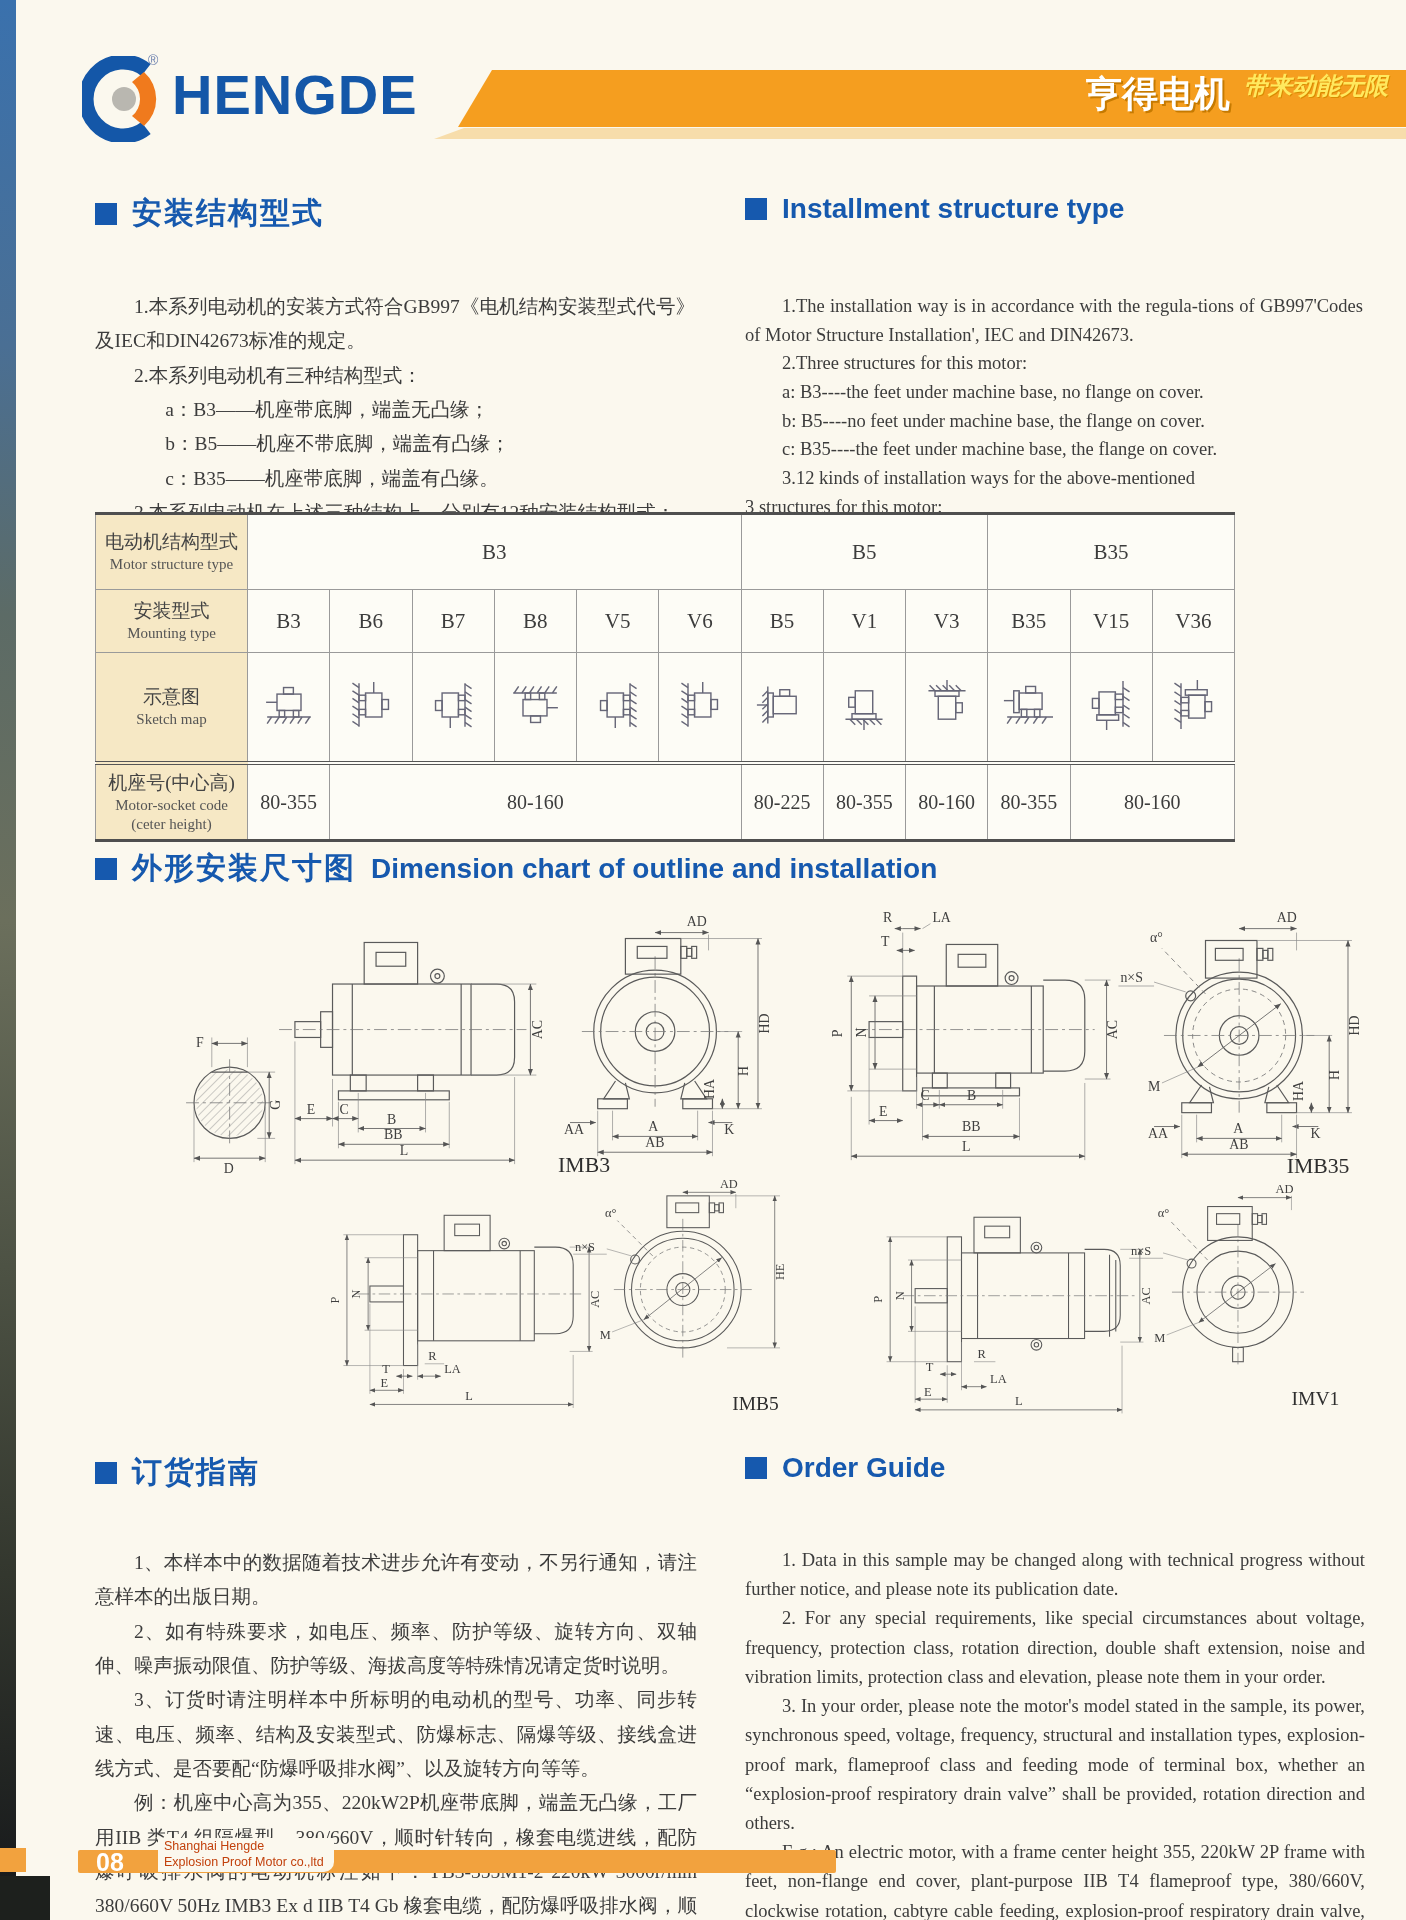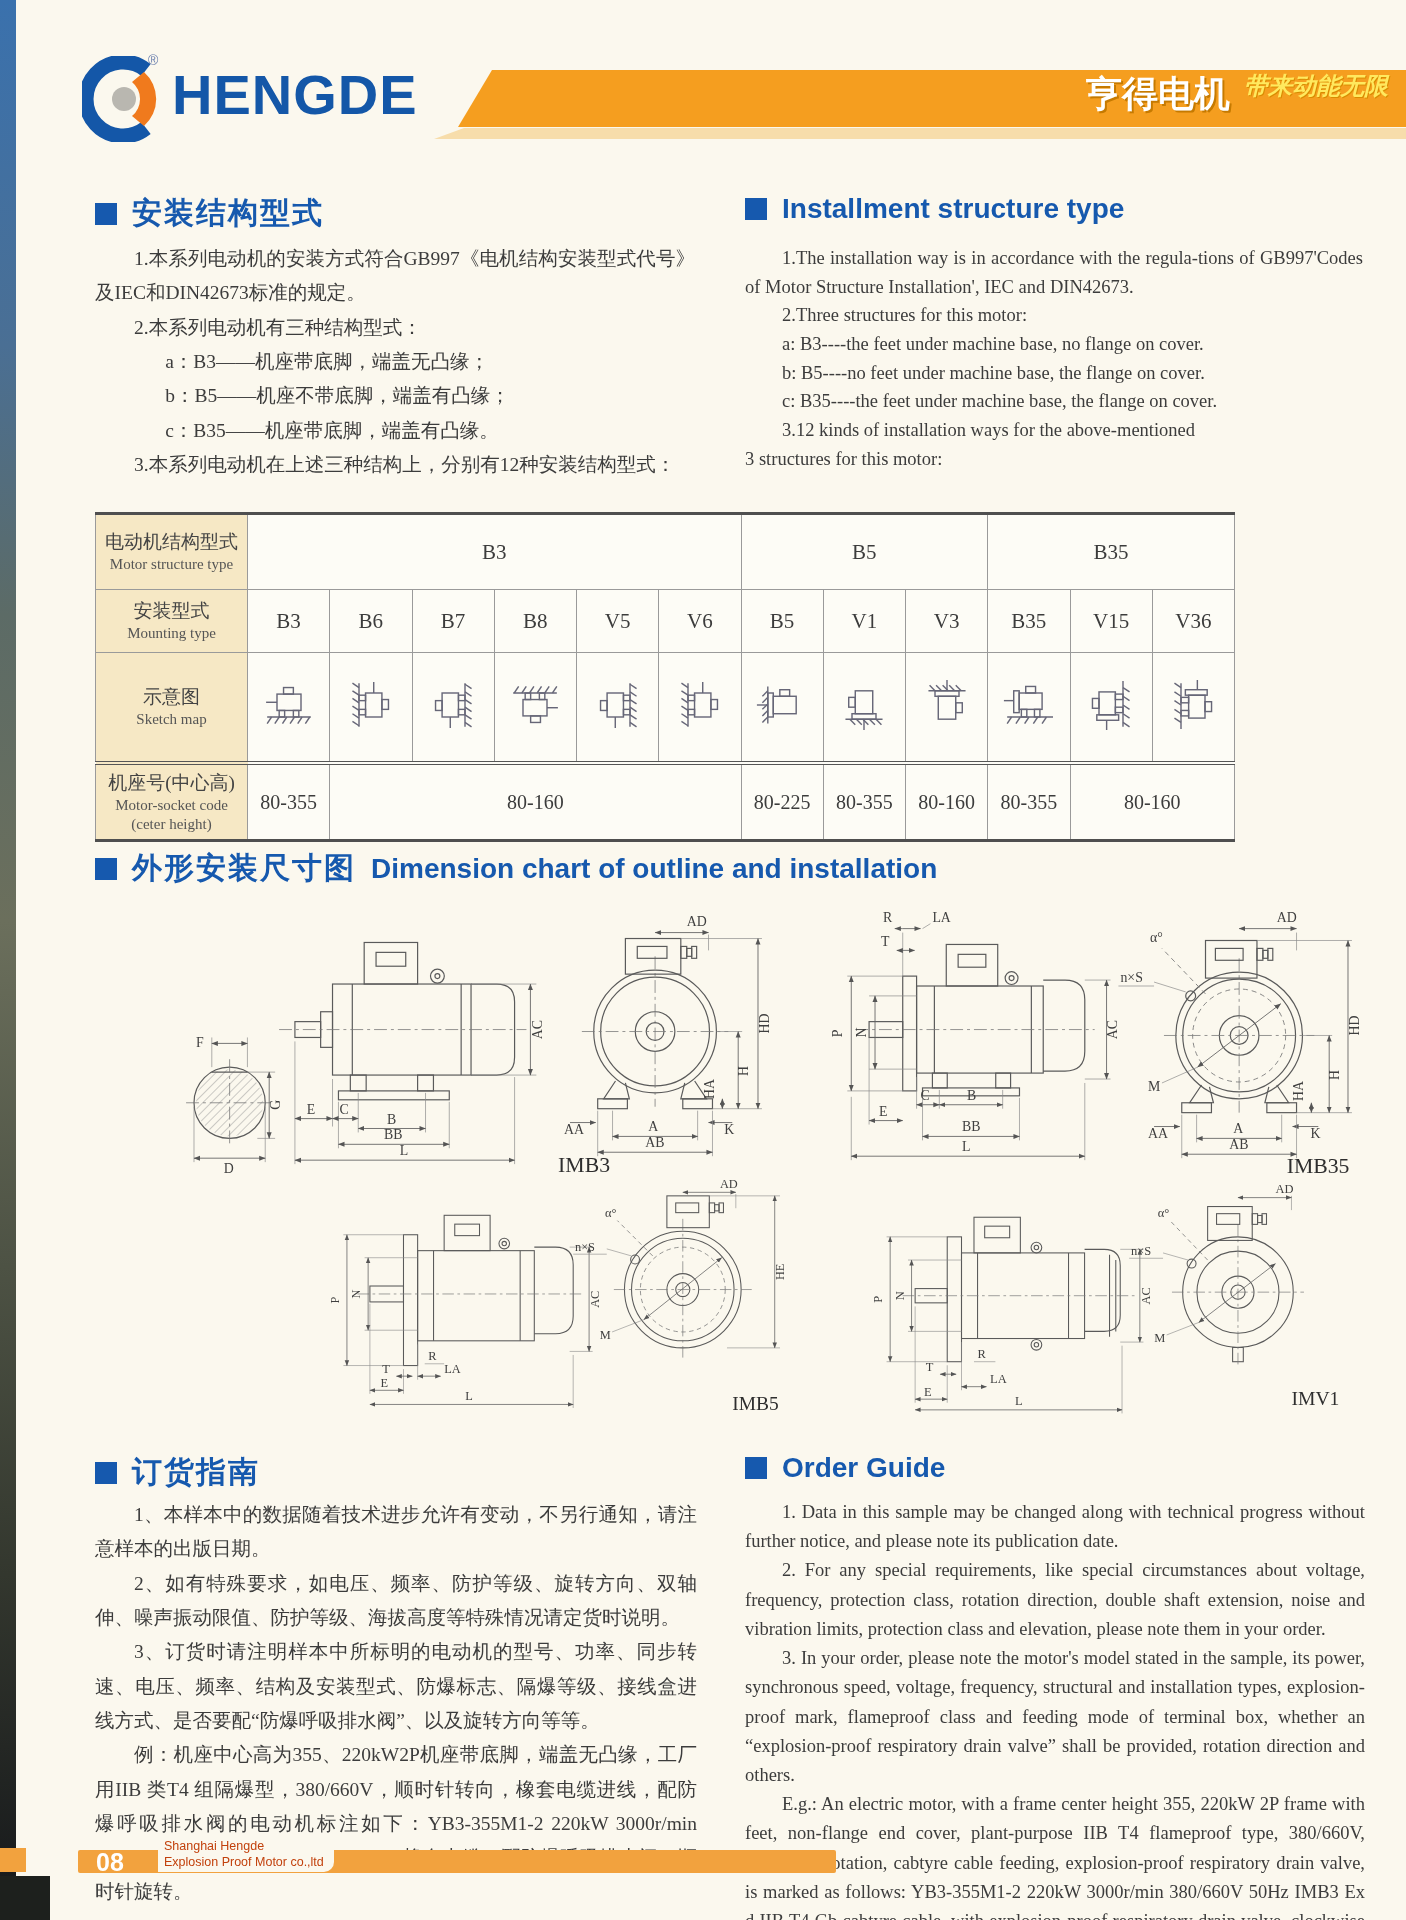--- a/index.html
+++ b/index.html
@@ -23,21 +23,21 @@
   .banner-sub{position:absolute;left:434px;right:0;top:128px;height:11px;background:#f7ddab;
           clip-path:polygon(30px 0,100% 0,100% 100%,0 100%);}
 
   
   .sec-h{position:absolute;display:flex;align-items:center;gap:15px;}
   .sq{width:22px;height:22px;background:#1659ae;flex:0 0 auto;}
   .h-zh{font:bold 30px "Liberation Sans",sans-serif;color:#1659ae;letter-spacing:2px;}
   .h-en{font:bold 28px "Liberation Sans",sans-serif;color:#1659ae;text-align:right;}
 
   
-  .col{position:absolute;font-size:19.5px;line-height:1.76;text-align:justify;}
+  .col{position:absolute;font-size:19.5px;line-height:1.76;text-align:justify;margin-top:48px;}
   .col p{margin:0;}
   .ind{text-indent:2em;}
   .ind2{text-indent:3.6em;}
 
   
   .struct-table{position:absolute;left:95px;top:512px;border-collapse:collapse;width:1140px;table-layout:fixed;
         background:#fdfcf6;border-top:3px solid #4f4f4f;border-bottom:3px solid #4f4f4f;}
   .struct-table td{border:1px solid #9a9a9a;text-align:center;vertical-align:middle;padding:2px;}
   .struct-table .hcol{background:#f6e8c5;}
   .hcol .zh{font-size:19px;color:#444;}

